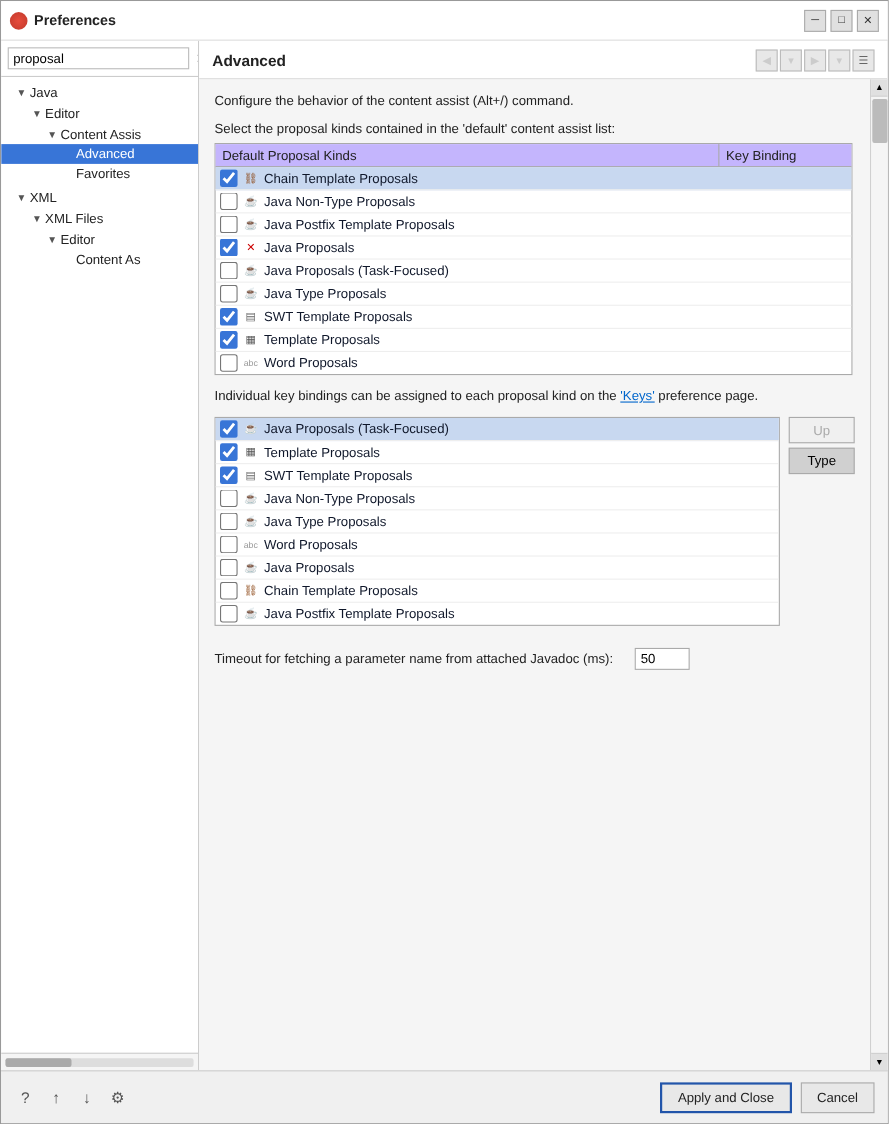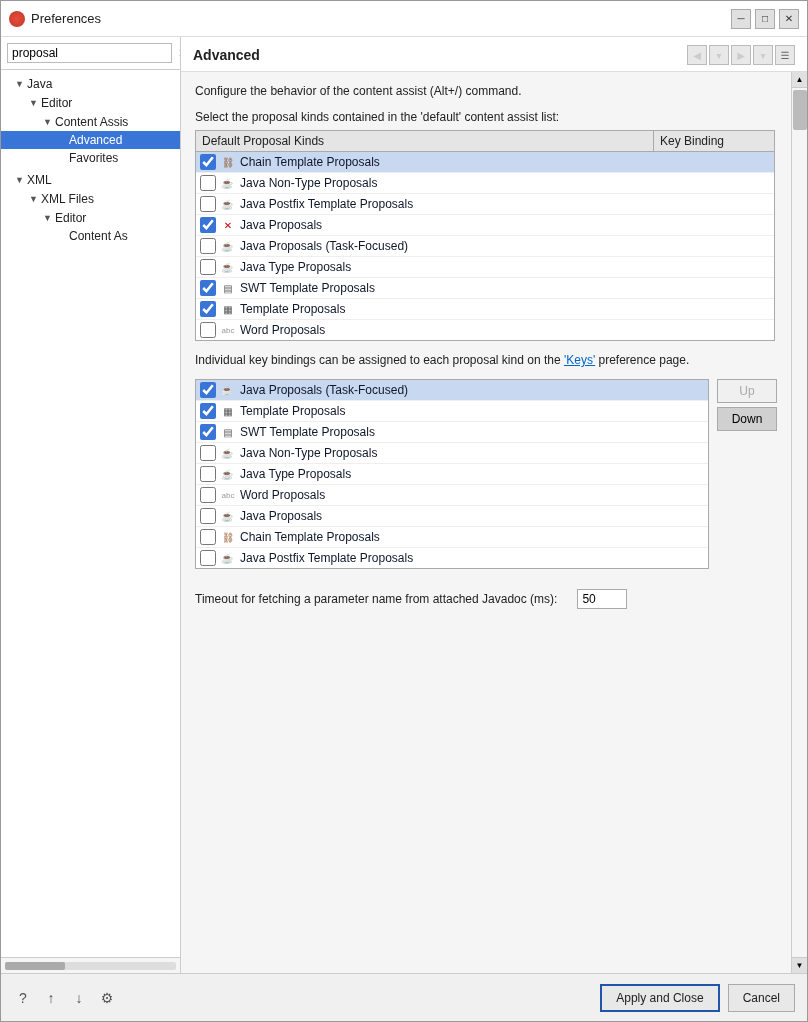--- a/index.html
+++ b/index.html
@@ -39,21 +39,21 @@
 
     .app-icon {
       width: 16px;
       height: 16px;
       background: radial-gradient(circle, #e74c3c, #c0392b);
       border-radius: 50%;
     }
 
     .title-text {
       font-size: 13px;
-      font-weight: normal;
+      font-weight: bold;
       color: #222;
     }
 
     .title-controls {
       display: flex;
       gap: 4px;
     }
 
     .title-btn {
       width: 20px;
@@ -253,21 +253,21 @@
     
     .proposal-table {
       border: 1px solid #aaa;
       background: #fff;
       width: 580px;
       margin-bottom: 10px;
     }
 
     .proposal-table-header {
       display: flex;
-      background: #e5e5e5;
+      background: #c4b5fd;
       border-bottom: 1px solid #aaa;
     }
 
     .th-col1 {
       flex: 1;
       padding: 3px 6px;
       font-size: 12px;
       font-weight: normal;
       color: #222;
       border-right: 1px solid #aaa;
@@ -726,21 +726,21 @@
 
                 <div class="proposal-row">
                   <input type="checkbox" class="row-check" style="">
                   <span class="row-icon icon-java">☕</span>
                   <span class="row-label">Java Postfix Template Proposals</span>
                 </div>
               </div>
 
               <div class="cycling-buttons">
                 <button class="cycle-btn" disabled="">Up</button>
-                <button class="cycle-btn active">Down</button>
+                <button class="cycle-btn active">Type</button>
               </div>
             </div>
           </div>
 
           <div class="timeout-section">
             <span class="timeout-label">Timeout for fetching a parameter name from attached Javadoc (ms):</span>
             <input type="text" class="timeout-input" value="50" style="">
           </div>
 
         </div>

